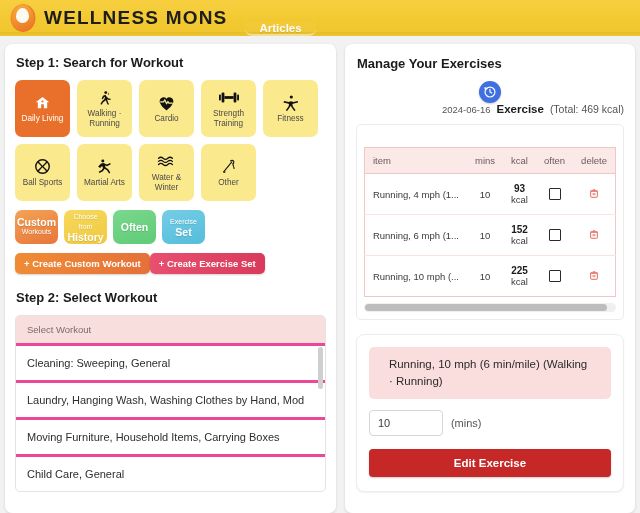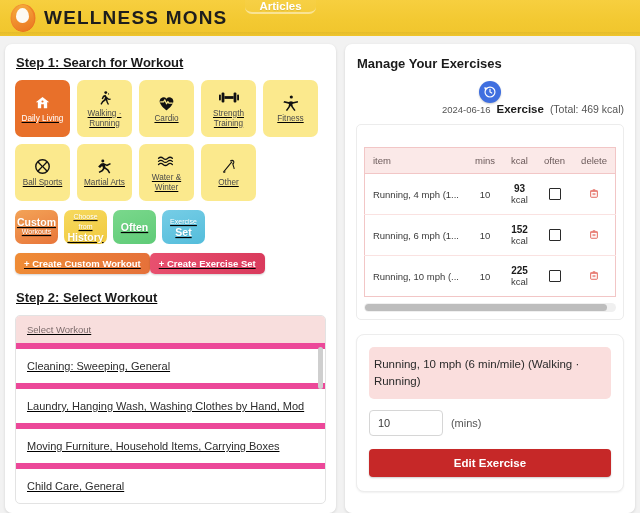--- a/index.html
+++ b/index.html
@@ -40,21 +40,21 @@
   }
   .logo-mark .yolk {
     position: absolute; left: 6px; top: 4px; width: 13px; height: 15px;
     background: #fdfaf2; border-radius: 50% 50% 48% 48% / 56% 56% 44% 44%;
   }
   #brand-title {
     font-size: 19px; font-weight: bold; letter-spacing: 1.2px;
     color: #1d1d1d; white-space: nowrap;
   }
   #nav {
-    margin-left: 18px; display: flex; align-items: flex-start; height: 36px;
+    margin-left: 18px; display: flex; align-items: flex-end; height: 36px;
   }
   .nav-item {
     display: flex; align-items: center; padding: 0 14px;
     font-size: 11.5px; font-weight: bold; color: #ffffff;
     text-shadow: 0 1px 1px rgba(0,0,0,0.10);
     border-bottom: 2px solid rgba(255,255,255,0.45);
     border-radius: 0 0 7px 7px;
     background: rgba(255,255,255,0.03);
   }
 
@@ -62,21 +62,21 @@
   #page {
     display: flex; gap: 9px;
     padding: 8px 5px 0 5px;
     height: 477px;
   }
   .card {
     background: #ffffff;
     border-radius: 7px;
     box-shadow: 0 1px 3px rgba(0,0,0,0.13);
   }
-  #left-panel { width: 339px; padding: 9px 10px 8px 10px; position: relative; text-decoration: underline; }
+  #left-panel { width: 339px; padding: 9px 10px 8px 10px; position: relative; }
   #right-panel { flex: 1; padding: 10px 11px 0 11px; }
 
   .section-title {
     font-size: 13px; font-weight: bold; color: #1b1b1b;
     margin: 2px 0 10px 1px;
   }
 
   
   .cat-grid { display: flex; flex-wrap: wrap; gap: 7px; }
   .cat {
@@ -128,21 +128,21 @@
     border: 1px solid #e3e3e3; border-radius: 5px;
     background: #fff; overflow: hidden; position: relative;
   }
   .list-head {
     background: #f8dedd; color: #7b6a6a;
     font-size: 9.5px; padding: 8px 11px;
   }
   .list-body { position: relative; }
   .list-item {
     font-size: 11px; color: #2d2d2d;
-    padding: 11px 11px; border-top: 6px solid #ec4899;
+    padding: 11px 11px; border-top: 3px solid #ec4899;
     white-space: nowrap; overflow: hidden;
     cursor: pointer;
   }
   .list-item:first-child { border-top: none; }
   .v-scroll {
     position: absolute; right: 2px; top: 4px; width: 5px; height: 42px;
     background: #cfcfcf; border-radius: 3px;
   }
 
   
@@ -202,21 +202,21 @@
   }
 
   
   .edit-card {
     margin-top: 14px; border: 1px solid #ededed; border-radius: 8px;
     background: #fff; padding: 12px 12px 14px 12px;
     box-shadow: 0 1px 2px rgba(0,0,0,0.06);
   }
   .sel-name {
     background: #fadedd; border-radius: 5px;
-    padding: 9px 5px; font-size: 11.5px; color: #2b2b2b; line-height: 17px;
+    padding: 9px 20px; font-size: 11.5px; color: #2b2b2b; line-height: 17px;
   }
   .mins-row { display: flex; align-items: center; gap: 8px; margin-top: 11px; }
   .mins-input {
     width: 74px; padding: 6px 8px; font-size: 11px; color: #3a3a3a;
     border: 1px solid #d6d6d6; border-radius: 4px;
     font-family: "Liberation Sans", sans-serif; background:#fff;
   }
   .mins-unit { font-size: 11px; color: #555; }
   .edit-btn {
     margin-top: 13px; width: 100%; padding: 8px 0;

